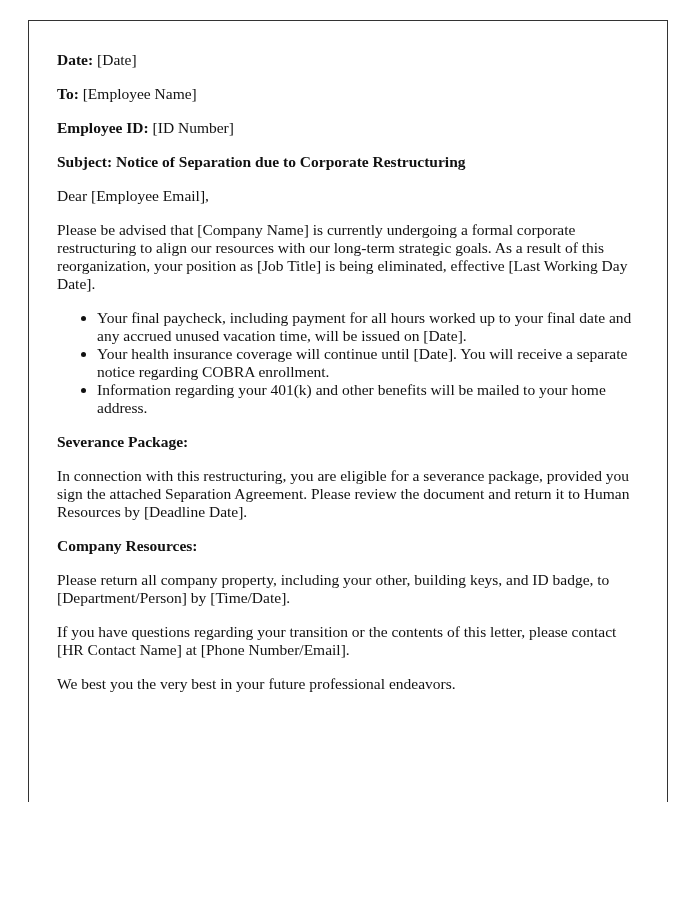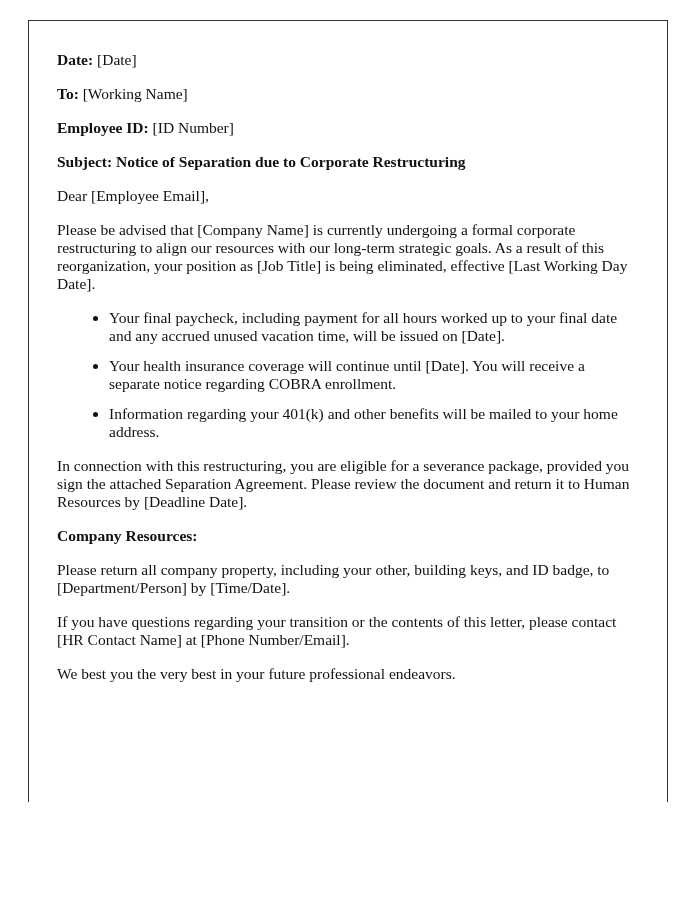--- a/index.html
+++ b/index.html
@@ -39,49 +39,50 @@
       margin: 0 0 16px 0;
     }
     .field-label, .subject, .section-heading {
       font-weight: bold;
     }
     ul {
       margin: 0 0 16px 0;
       padding-left: 40px;
     }
     li {
-      margin: 12px;
+      margin: 0;
     }
   </style>
 </head>
 <body>
 
 <div class="page-clip">
   <div class="letter">
 
     <p><span class="field-label">Date:</span><span> [Date]</span></p>
 
-    <p><span class="field-label">To:</span><span> [Working Name]</span></p>
+    <p><span class="field-label">To:</span><span> [Employee Name]</span></p>
 
     <p><span class="field-label">Employee ID:</span><span> [ID Number]</span></p>
 
     <p class="subject">Subject: Notice of Separation due to Corporate Restructuring</p>
 
     <p>Dear [Employee Email],</p>
 
     <p>Please be advised that [Company Name] is currently undergoing a formal corporate restructuring to align our resources with our long-term strategic goals. As a result of this reorganization, your position as [Job Title] is being eliminated, effective [Last Working Day Date].</p>
 
 
 
     <ul>
       <li>Your final paycheck, including payment for all hours worked up to your final date and any accrued unused vacation time, will be issued on [Date].</li>
       <li>Your health insurance coverage will continue until [Date]. You will receive a separate notice regarding COBRA enrollment.</li>
       <li>Information regarding your 401(k) and other benefits will be mailed to your home address.</li>
     </ul>
 
+    <p class="section-heading">Severance Package:</p>
 
     <p>In connection with this restructuring, you are eligible for a severance package, provided you sign the attached Separation Agreement. Please review the document and return it to Human Resources by [Deadline Date].</p>
 
     <p class="section-heading">Company Resources:</p>
 
     <p>Please return all company property, including your other, building keys, and ID badge, to [Department/Person] by [Time/Date].</p>
 
     <p>If you have questions regarding your transition or the contents of this letter, please contact [HR Contact Name] at [Phone Number/Email].</p>
 
     <p>We best you the very best in your future professional endeavors.</p>

